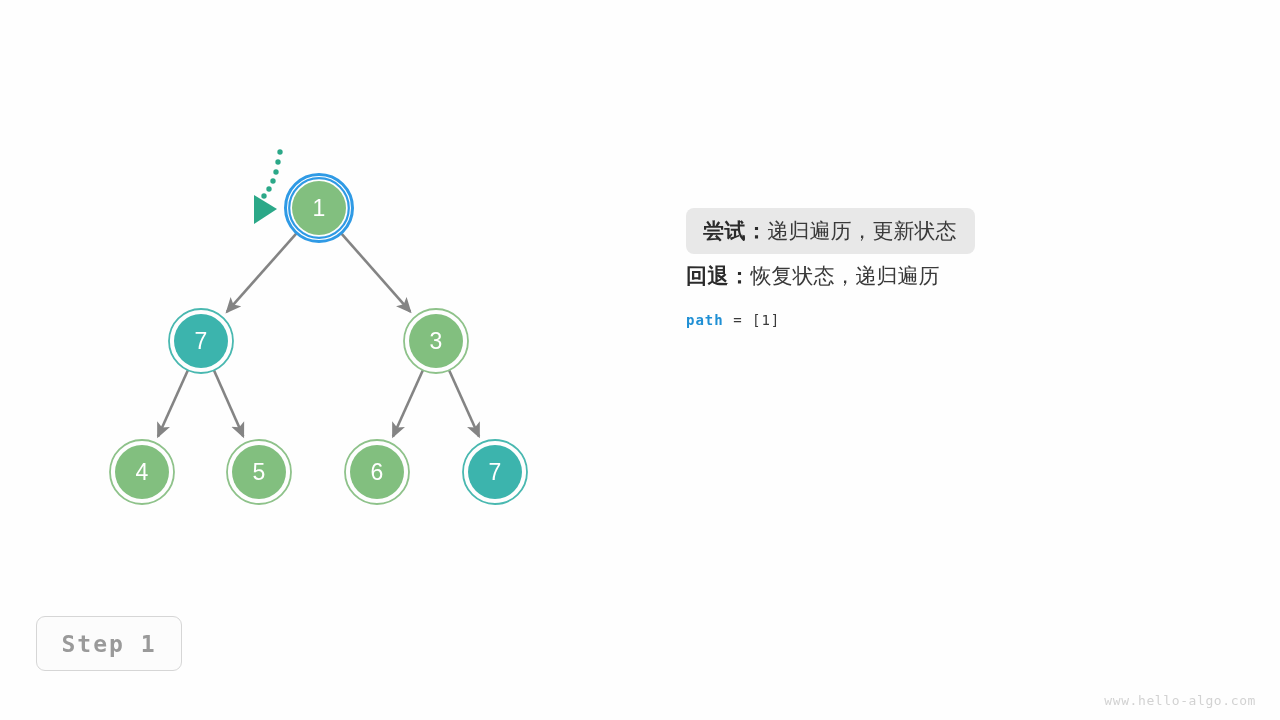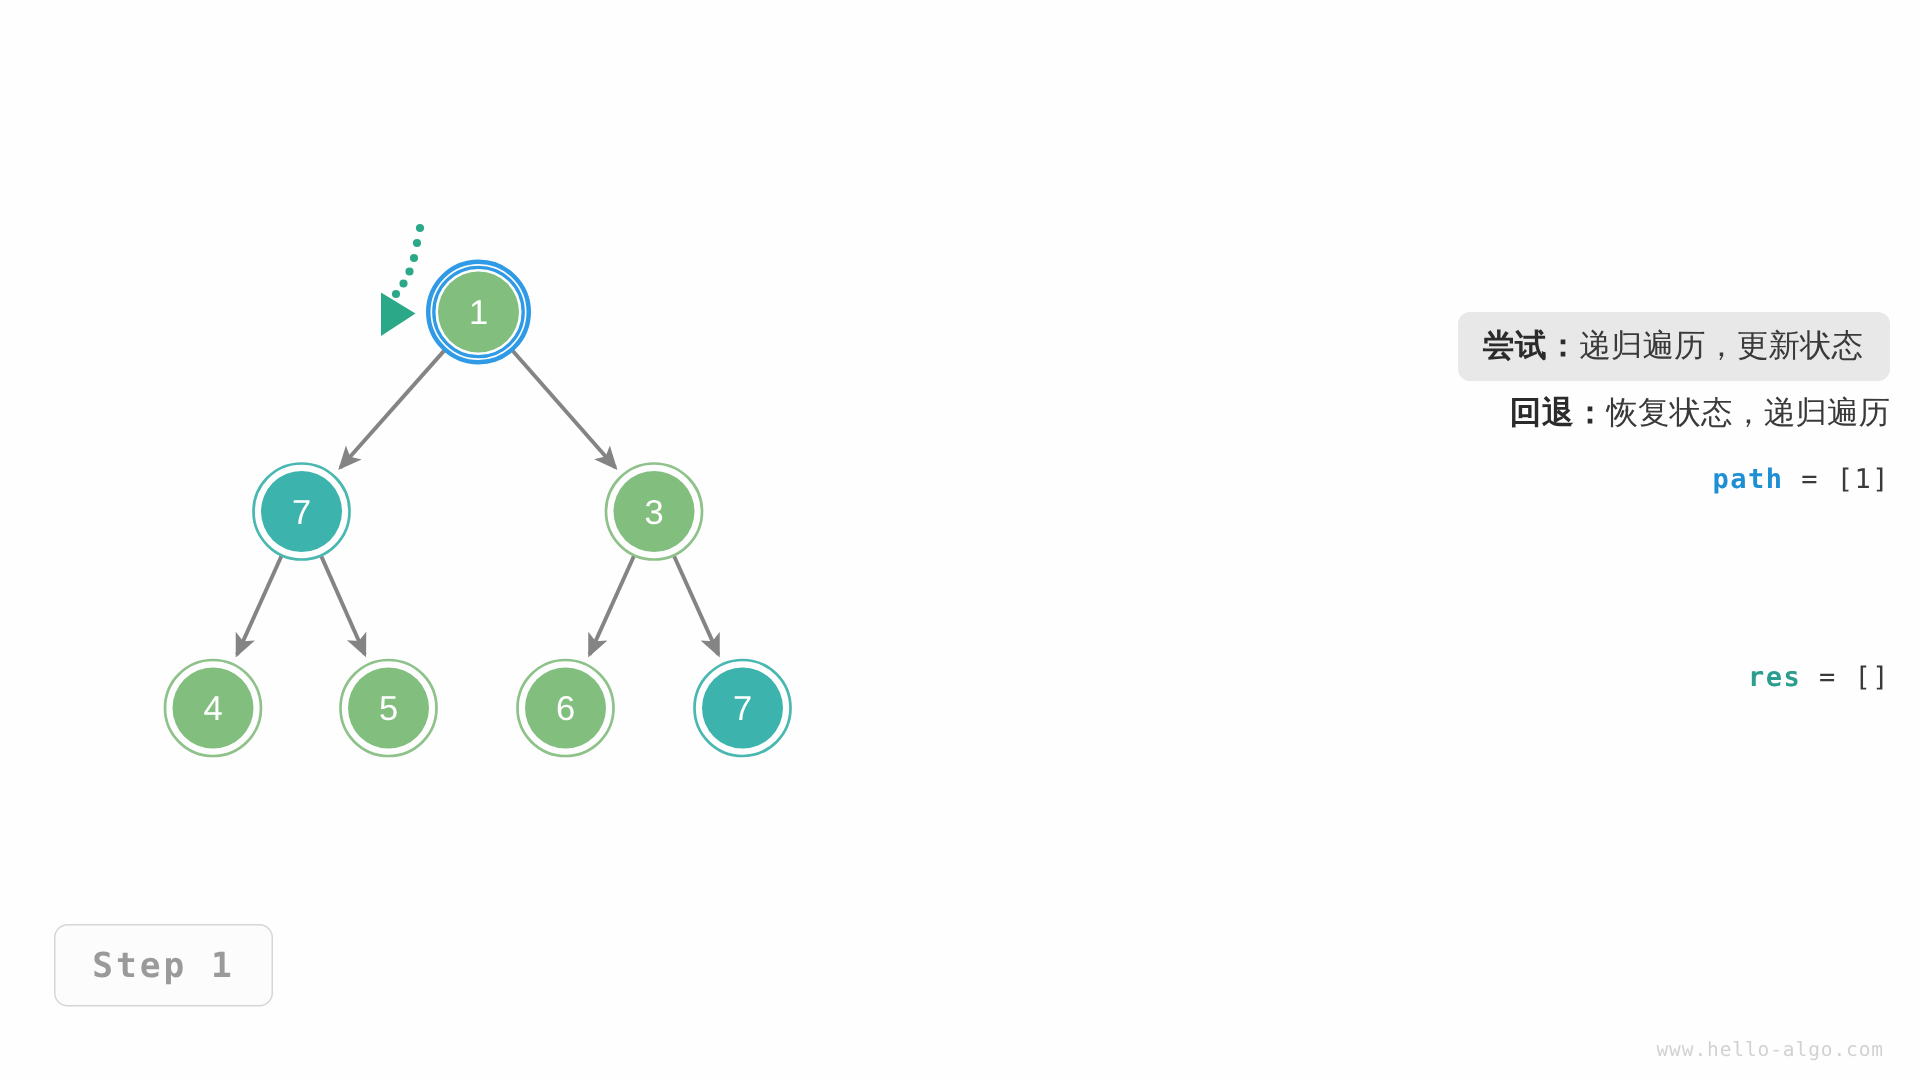--- a/index.html
+++ b/index.html
@@ -22,24 +22,23 @@
     position: absolute;
     left: 0;
     top: 0;
     width: 660px;
     height: 560px;
   }
 
   
   #info-panel {
     position: absolute;
-    left: 700px;
+    left: 686px;
     top: 208px;
     width: 560px;
-    text-align: right;
   }
   .info-line {
     font-size: 21px;
     line-height: 44px;
     height: 44px;
     color: #333333;
     white-space: nowrap;
     font-family: "Liberation Sans", "DejaVu Sans", sans-serif;
   }
   .info-line.highlighted {
@@ -52,21 +51,21 @@
   .info-line .kw {
     font-weight: bold;
     color: #2b2b2b;
     letter-spacing: 0.5px;
   }
   .info-line .rest {
     color: #3a3a3a;
   }
   .code-line {
     font-family: "DejaVu Sans Mono", "Liberation Mono", monospace;
-    font-size: 18px;
+    font-size: 14px;
     line-height: 44px;
     height: 44px;
     white-space: pre;
     color: #3a3a3a;
     letter-spacing: 1px;
   }
   .code-line .var-path {
     color: #1f8fd4;
     font-weight: bold;
   }
@@ -187,20 +186,19 @@
 </svg>
 
 <div id="info-panel">
     <div><div class="info-line highlighted"><span class="kw">尝试：</span><span class="rest">递归遍历，更新状态</span></div></div>
     <div>
       <div class="info-line"><span class="kw">回退：</span><span class="rest">恢复状态，递归遍历</span></div>
     </div>
     <div class="code-line"><span class="var-path">path</span><span class="val"> = [1]</span></div>
     <div class="spacer-line"></div>
     <div class="spacer-line"></div>
-    <div class="code-line"><span class="var-res">res</span><span class="val"> = []</span></div>
   </div>
 
 <div id="step-badge">
   <span>Step 1</span>
 </div>
 
 <div id="watermark">www.hello-algo.com</div>
 
 </body></html>

